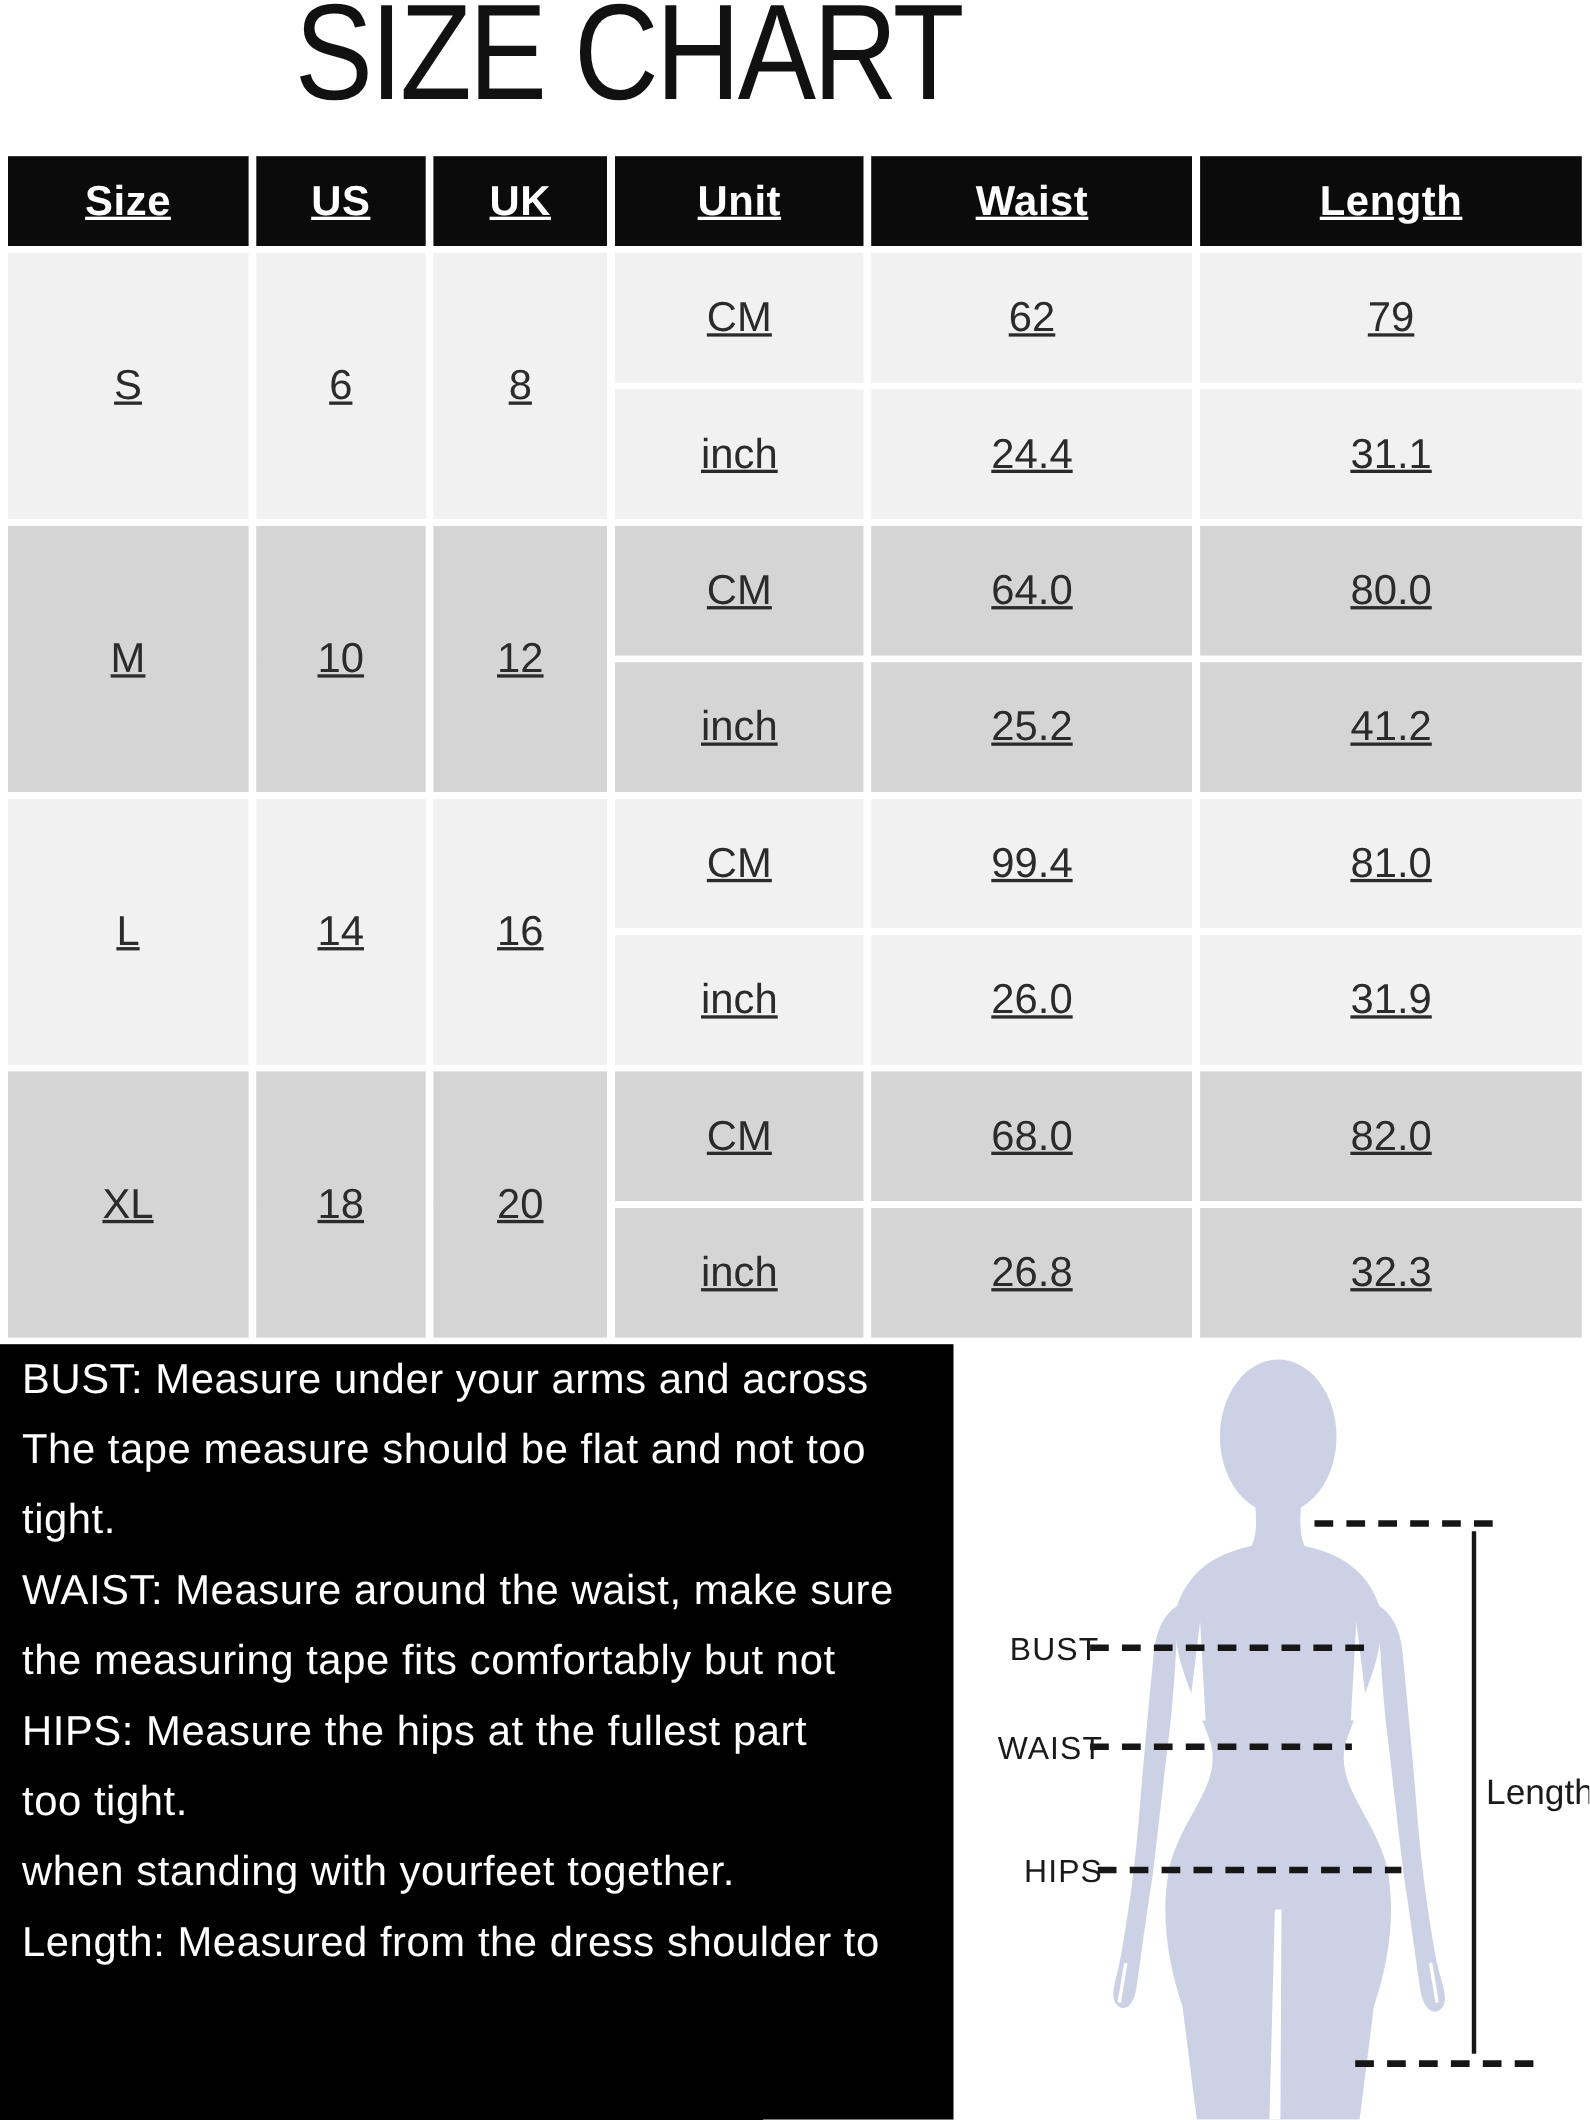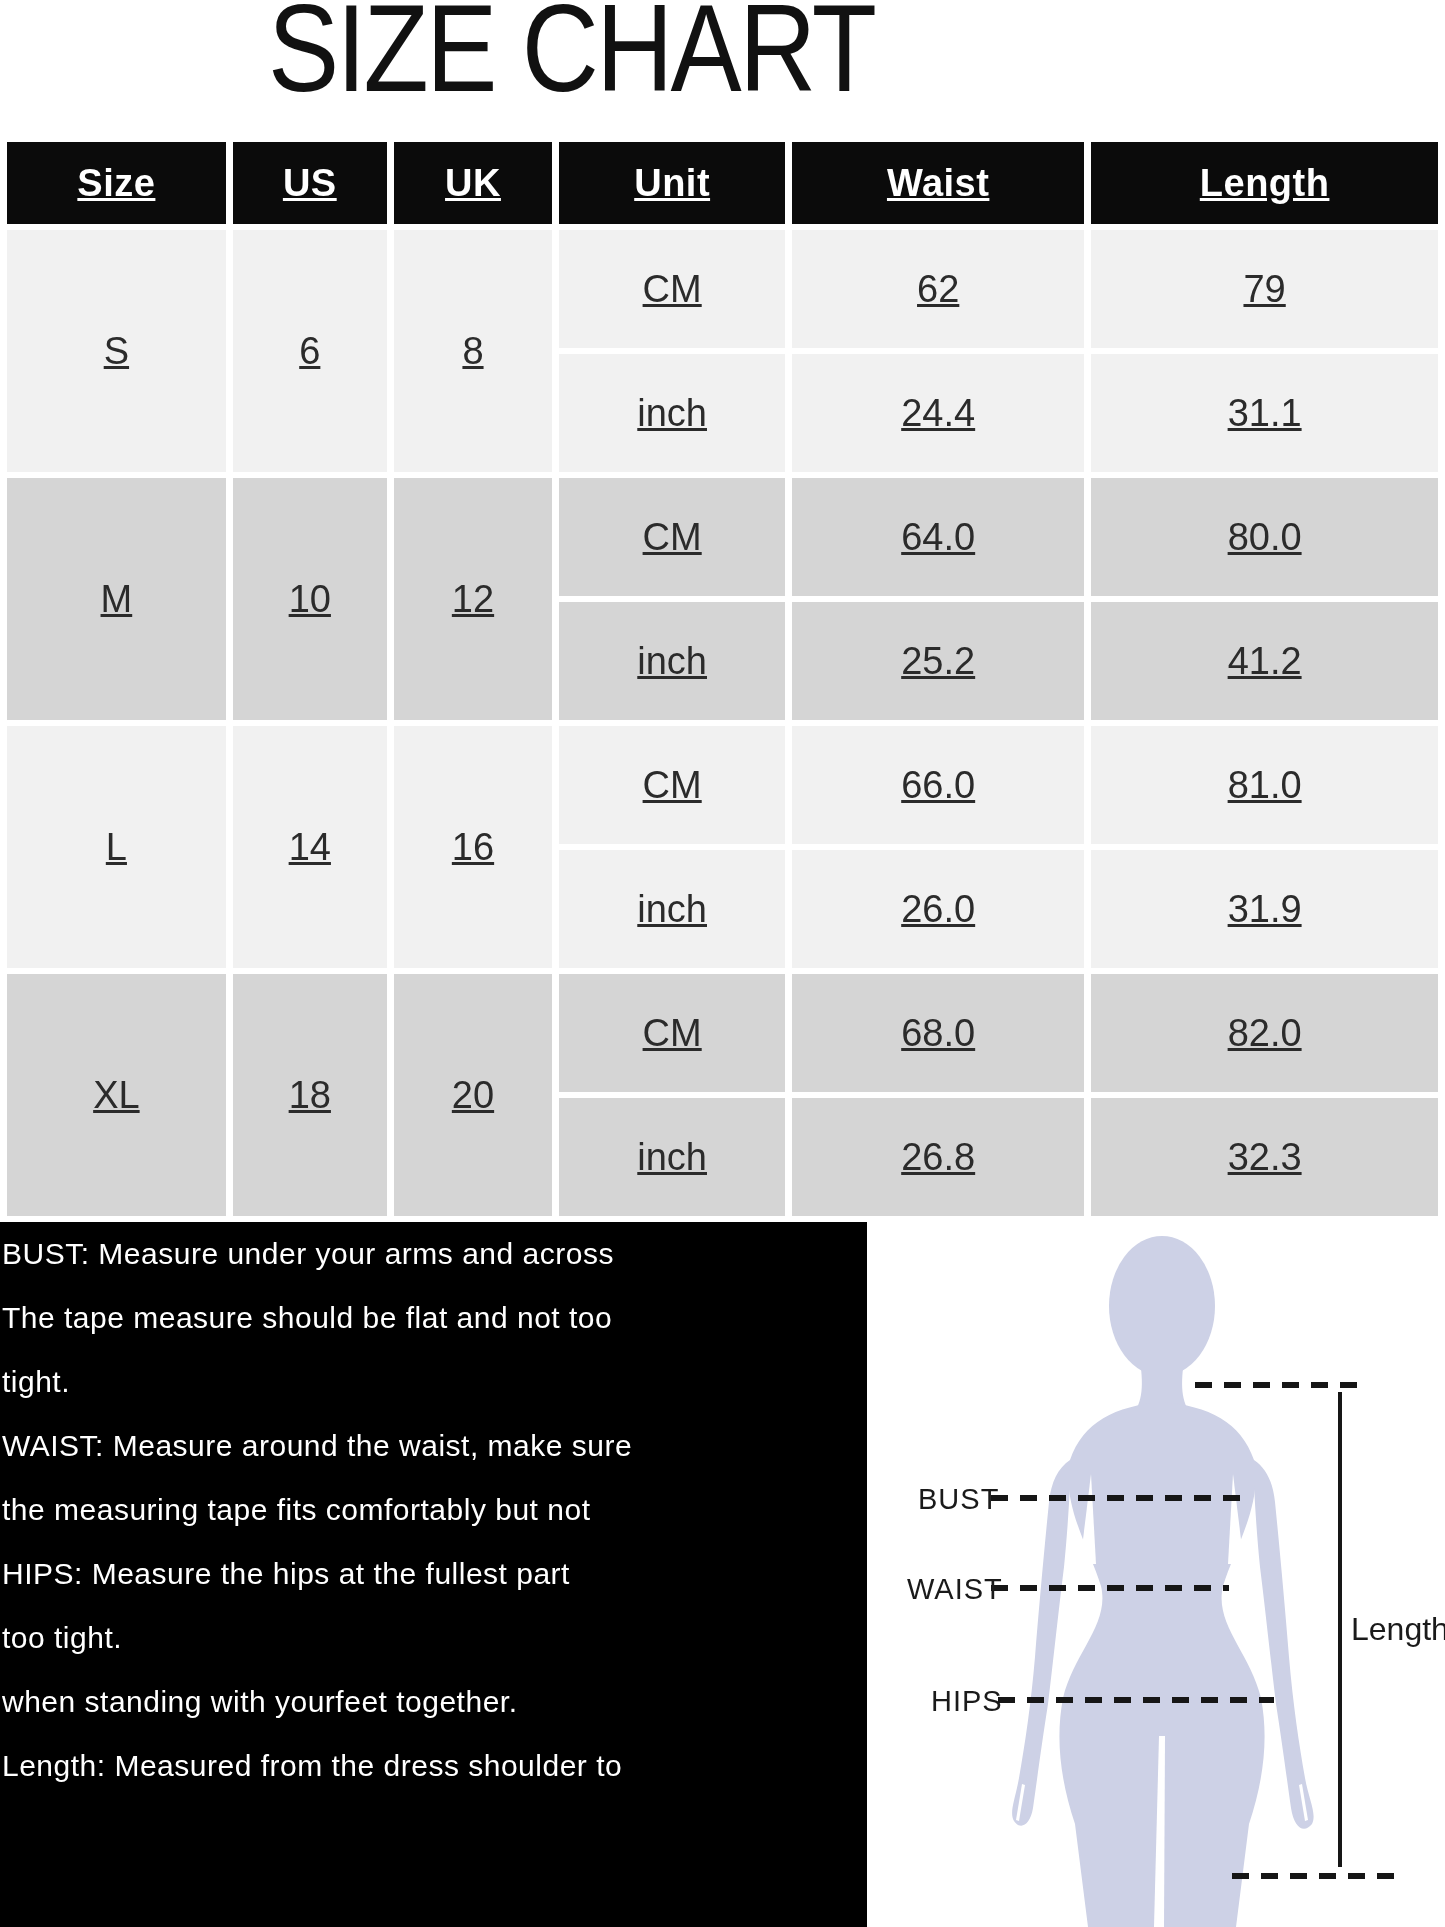--- a/index.html
+++ b/index.html
@@ -44,22 +44,22 @@
 
   
   .bottom { display: flex; height: 705px; }
   .instructions {
     width: 867px; height: 705px;
     background: var(--panel-bg, #000);
     color: var(--panel-text, #fff);
     overflow: hidden;
   }
   .instruction-line {
-    font-size: 30px; line-height: 64px;
-    letter-spacing: 0.5px; padding-left: 2px;
+    font-size: 38px; line-height: 64px;
+    letter-spacing: 0.5px; padding-left: 20px;
     white-space: nowrap;
   }
   .figure-panel { position: relative; width: 483px; height: 705px; background: #fff; }
   .figure-panel svg { display: block; }
 </style>
 </head>
 <body>
 
 <div class="page">
 
@@ -114,21 +114,21 @@
         <td>inch</td>
         <td>25.2</td>
         <td>41.2</td>
       </tr>
 
       <tr class="g-light">
         <td rowspan="2">L</td>
         <td rowspan="2">14</td>
         <td rowspan="2">16</td>
         <td>CM</td>
-        <td>66.0</td>
+        <td>99.4</td>
         <td>81.0</td>
       </tr>
       <tr class="g-light">
         <td>inch</td>
         <td>26.0</td>
         <td>31.9</td>
       </tr>
 
       <tr class="g-dark">
         <td rowspan="2">XL</td>

